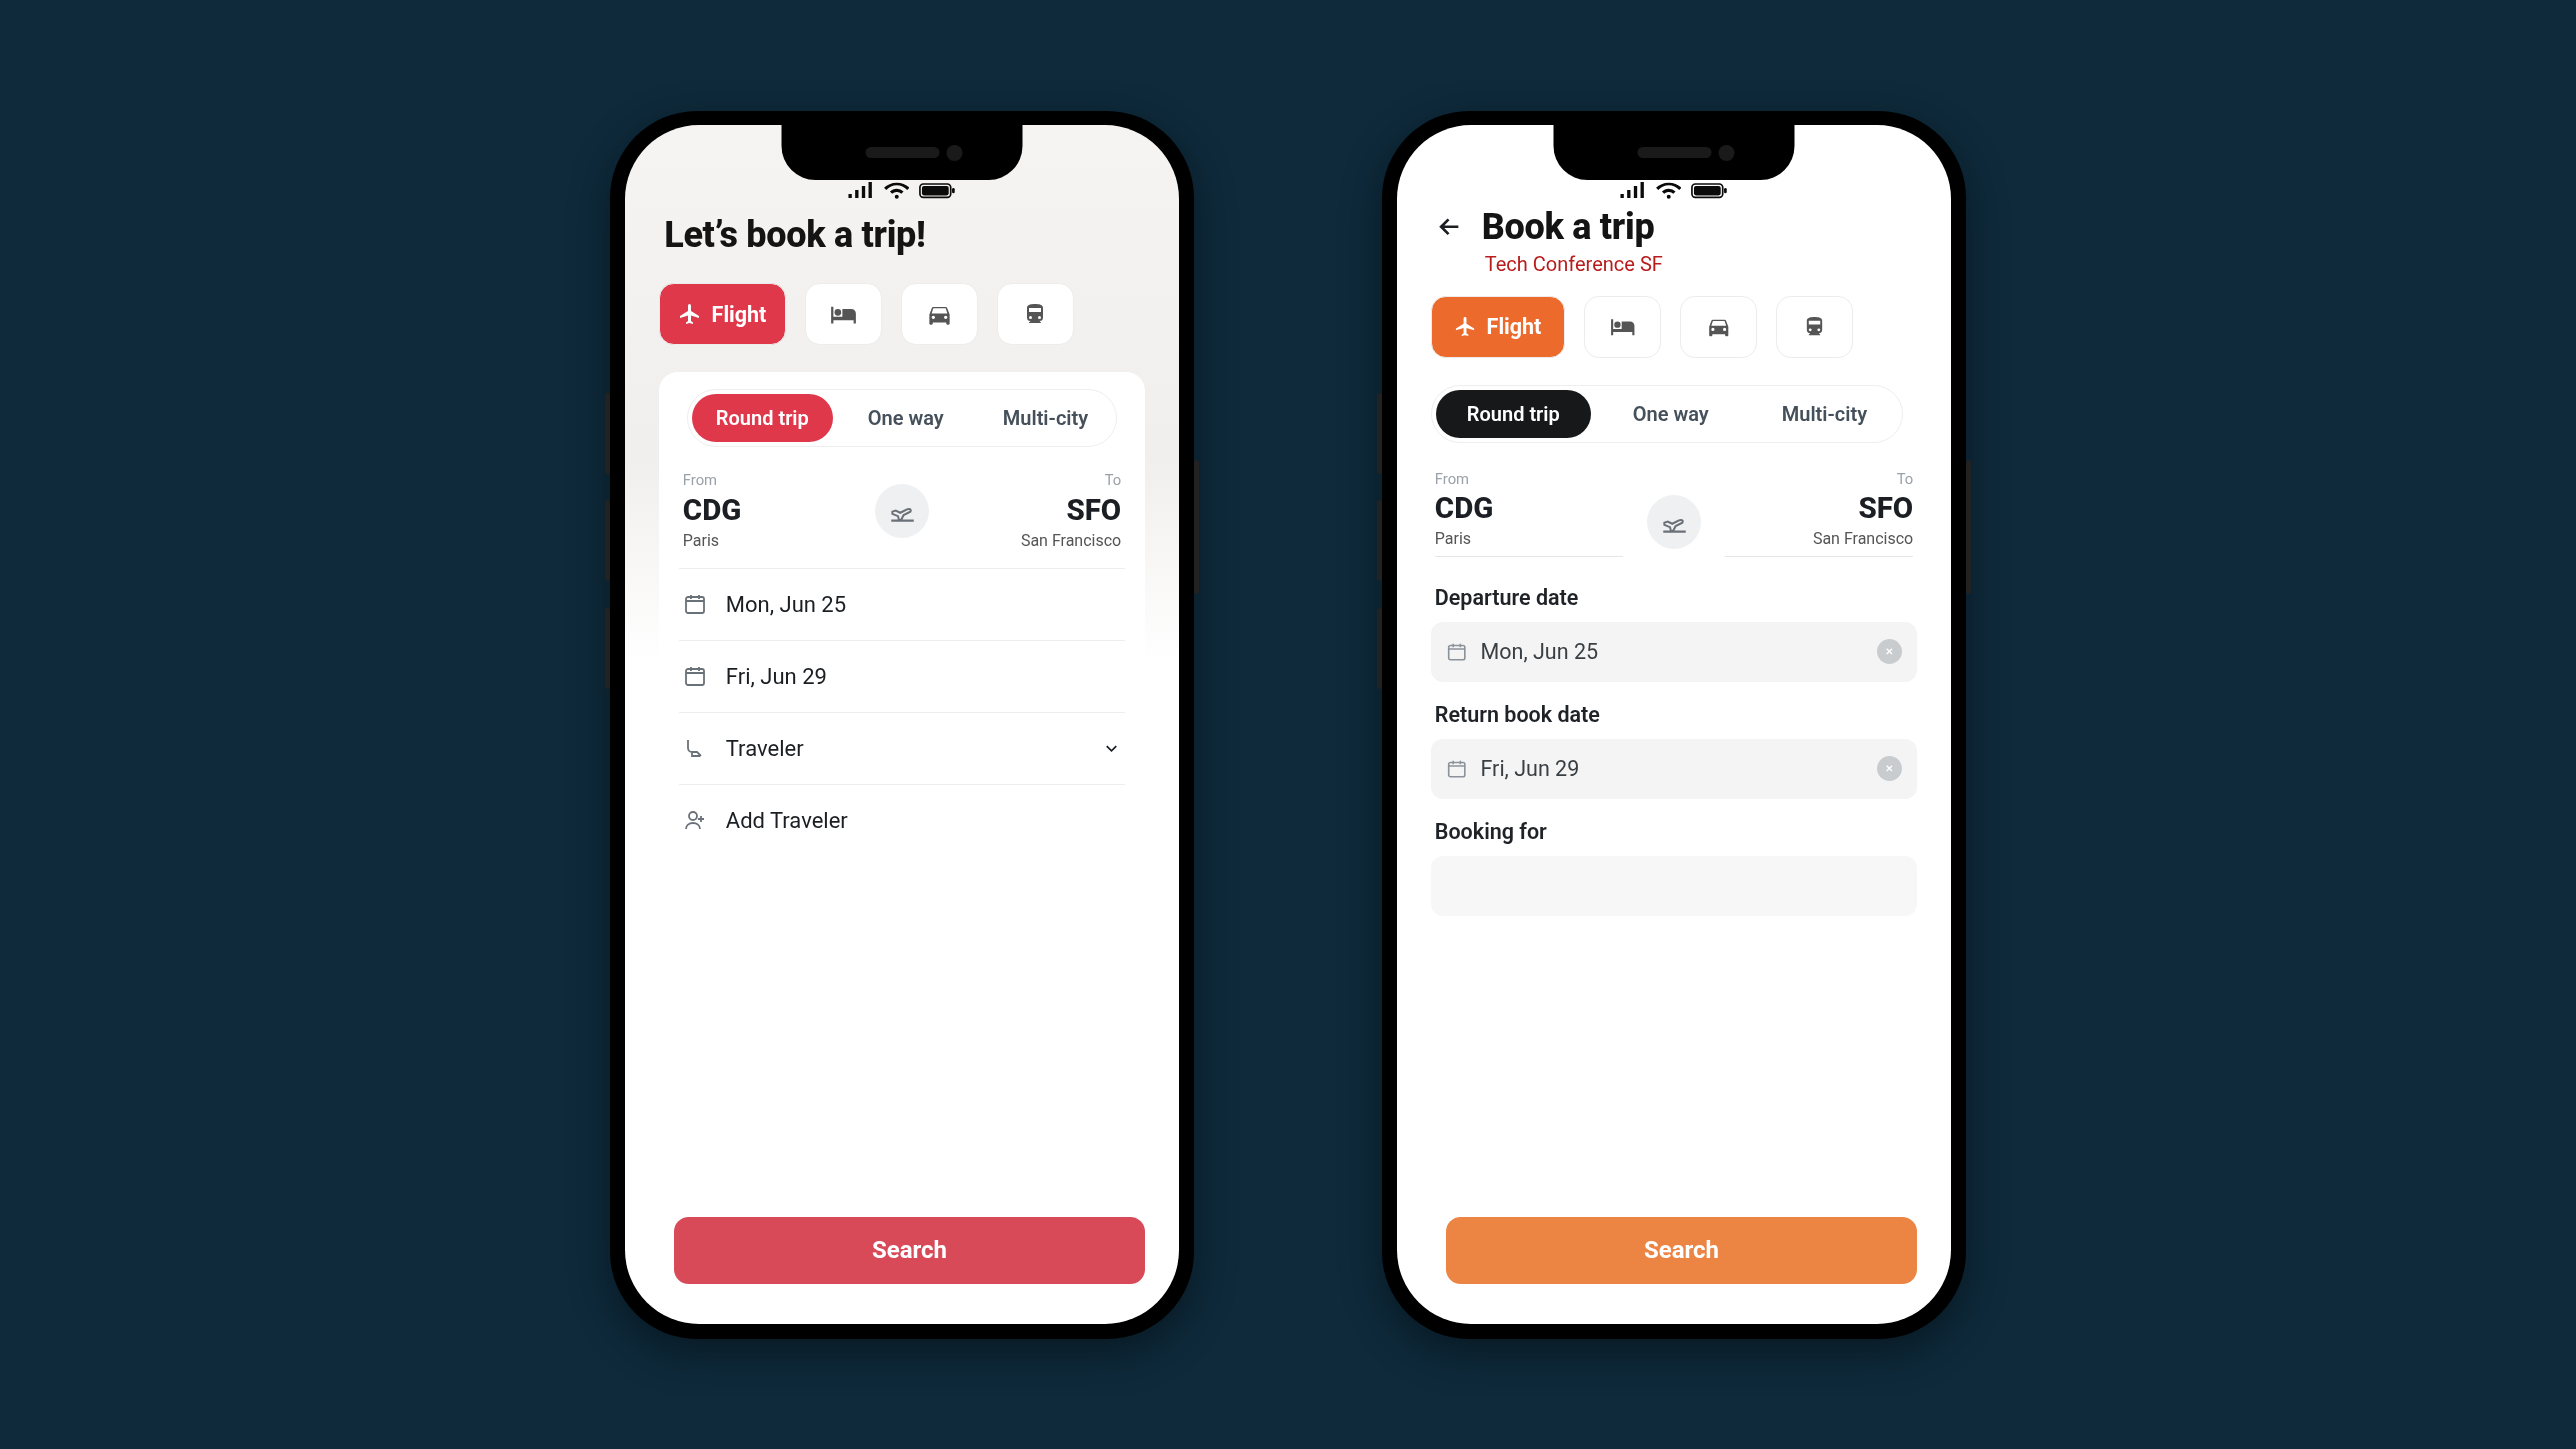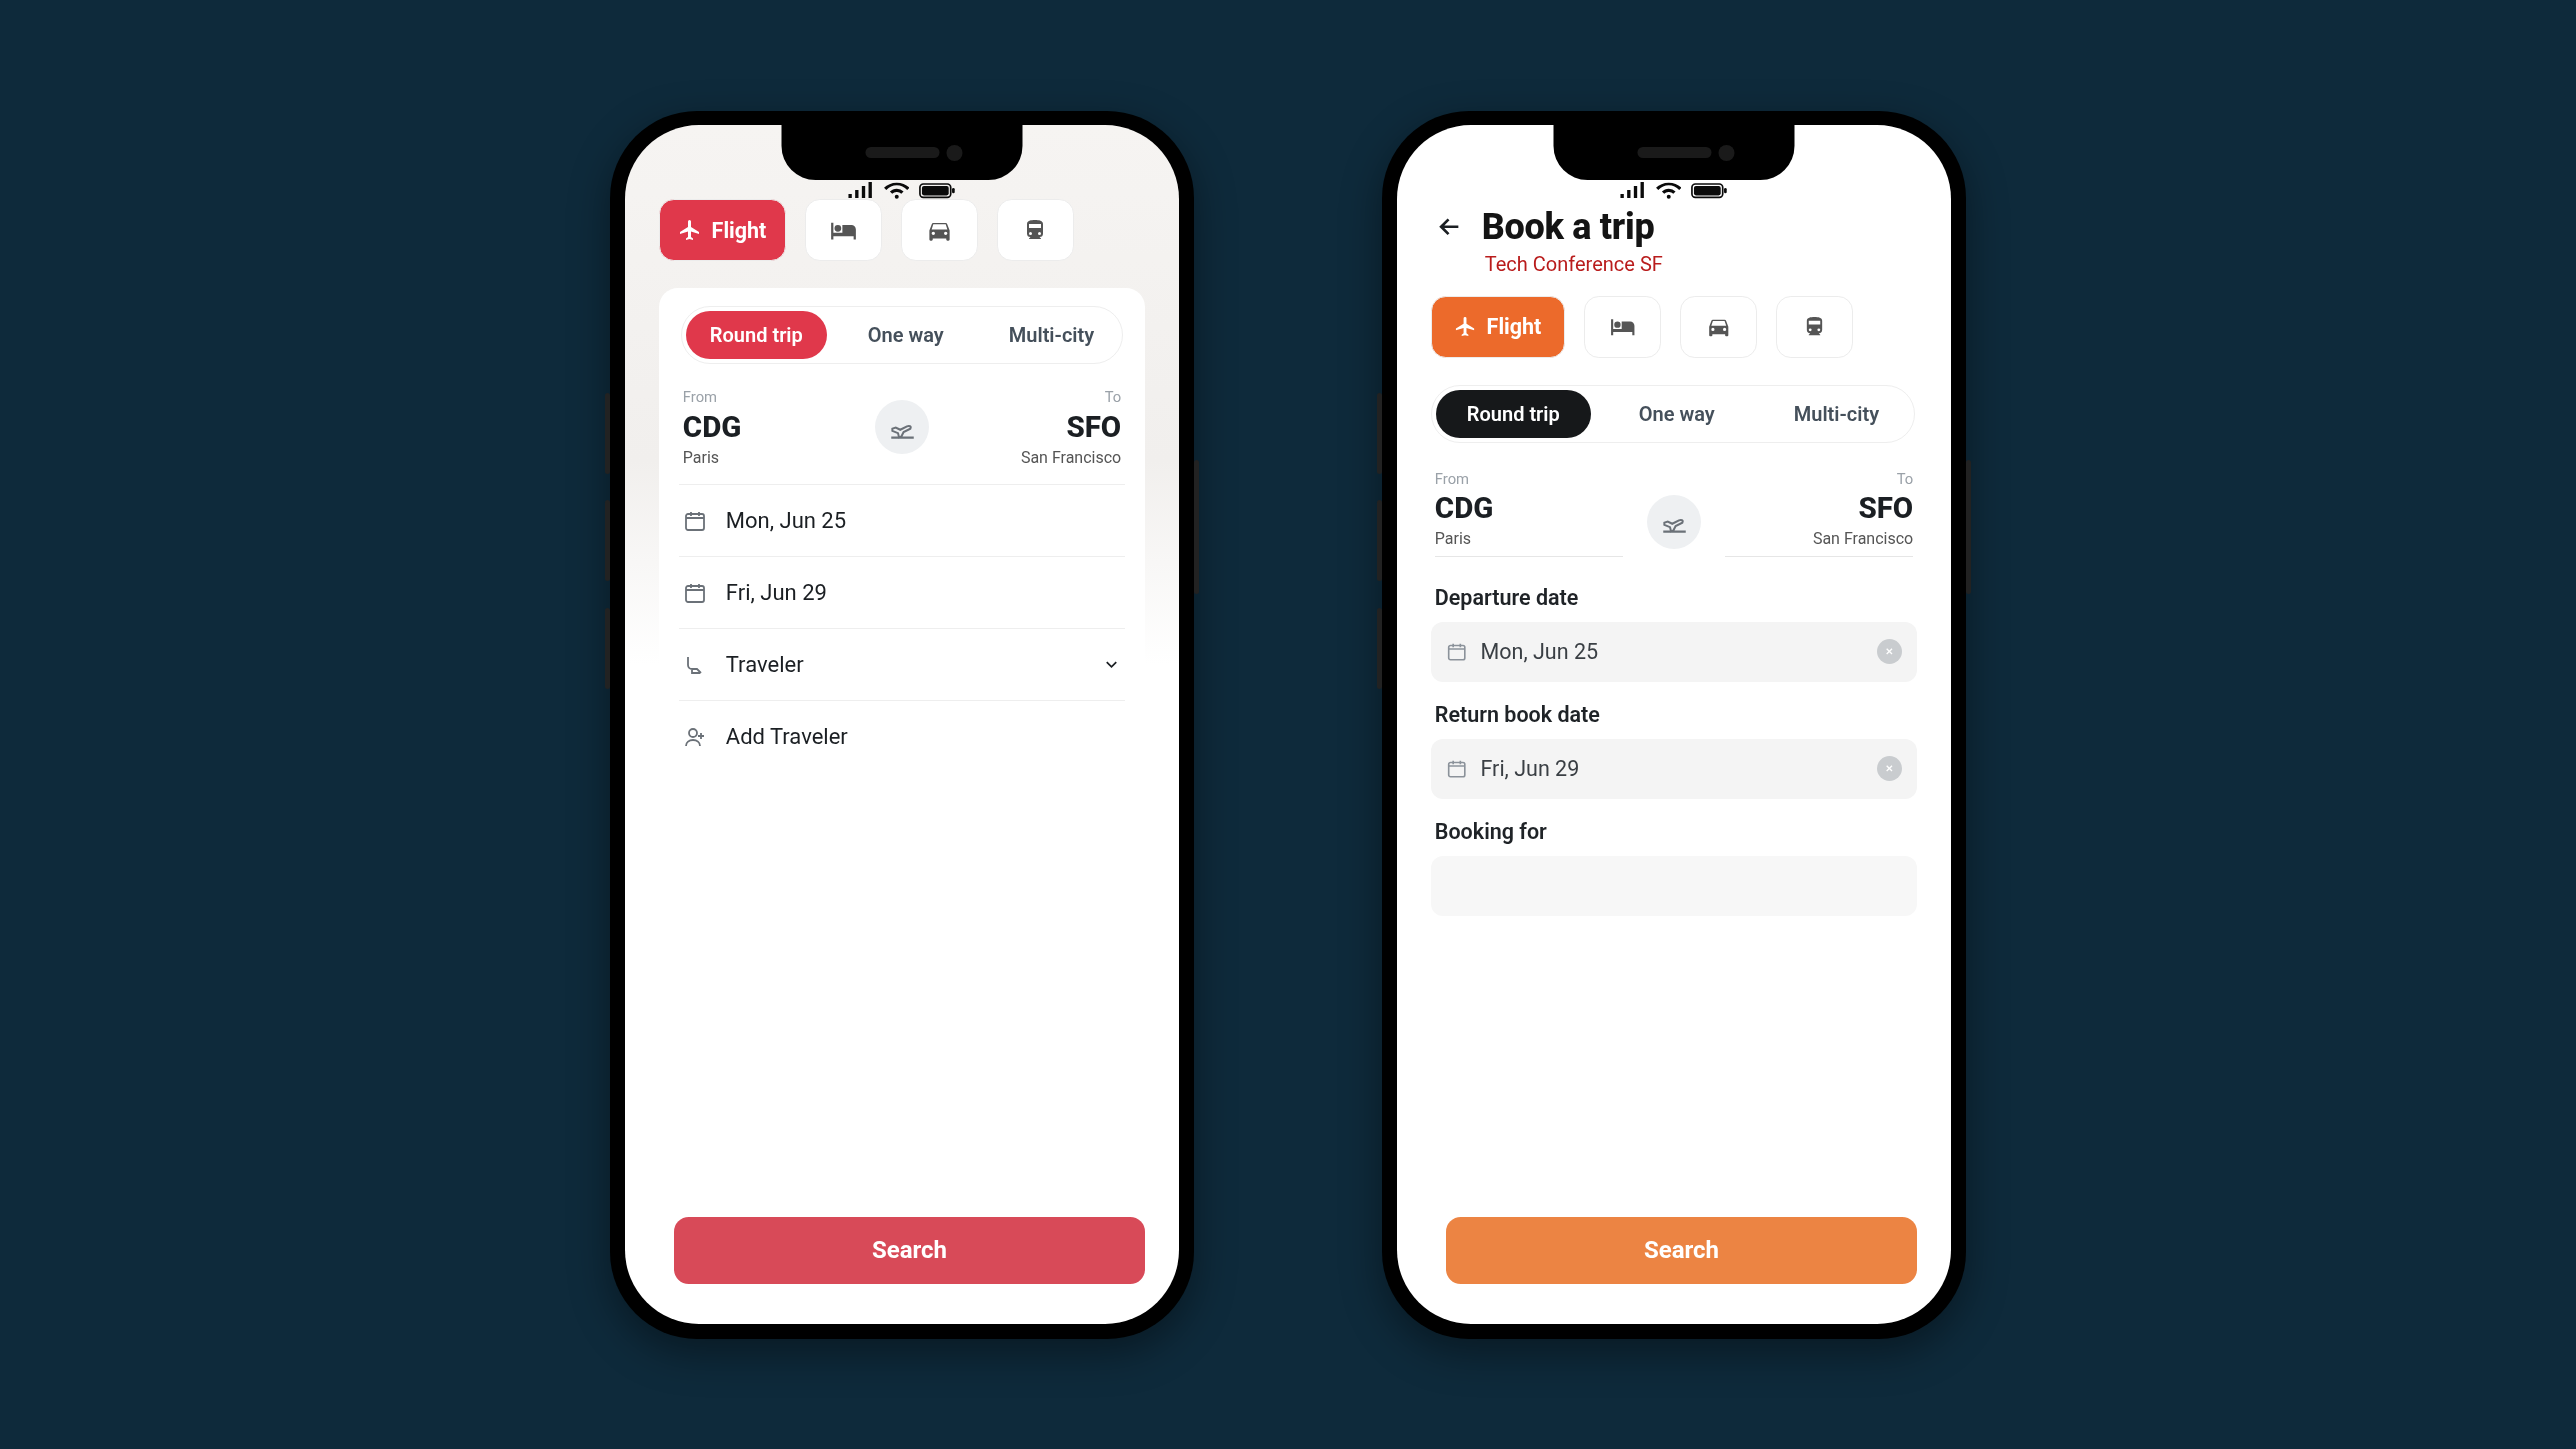--- a/index.html
+++ b/index.html
@@ -119,21 +119,21 @@
     background:#fff;
     border-radius: 19px;
     padding: 17.4px 20px 6.7px;
   }
   
   .pill-wrap {
     display:flex;
     background:#fff;
     border:0.7px solid #eee;
     border-radius: 40px;
-    padding:4px; gap:17px;
+    padding:4px; gap:11px;
     width:fit-content;
     margin: 0 auto 24px;
   }
   .pill {
     padding: 12px 24px;
     border-radius: 34px;
     font-size: 20px; font-weight:600;
     color:#45505b;
   }
   .pill.active-a { background:#e0384b; color:#fff; }
@@ -242,20 +242,21 @@
             <svg width="38" height="17.4" viewBox="0 0 56 26">
                 <rect x="1" y="3" width="46" height="20" rx="5" fill="none" stroke="#0b0b0b" stroke-width="2.5"></rect>
                 <rect x="4" y="6" width="40" height="14" rx="3" fill="#0b0b0b"></rect>
                 <rect x="49" y="9" width="4" height="8" rx="2" fill="#0b0b0b"></rect>
               </svg>
           </span>
         </div>
       </div>
 
       <div class="content">
+        <div class="headline">Let’s book a trip!</div>
 
         <div class="modes">
           <div class="mode active-a">
             <span>
               <svg width="24" height="24" viewBox="0 0 24 24" fill="currentColor">
                   <path d="M21 16v-2l-8-5V3.5a1.5 1.5 0 10-3 0V9l-8 5v2l8-2.5V19l-2 1.5V22l3.5-1 3.5 1v-1.5L13 19v-5.5l8 2.5z"></path>
                 </svg>
             </span>
             <span>Flight</span>
           </div>

